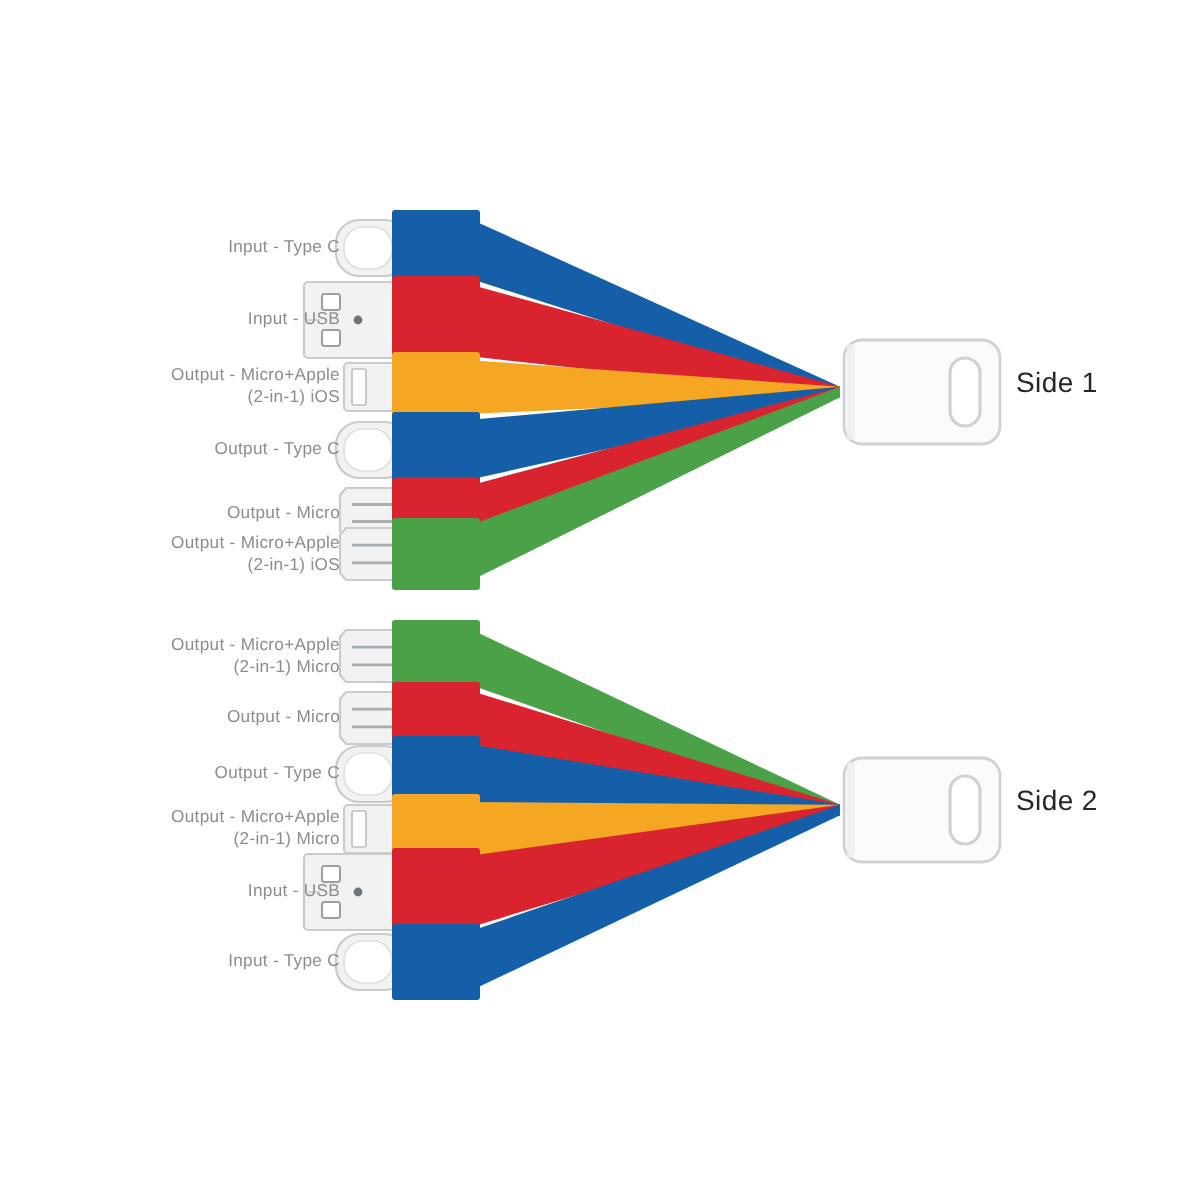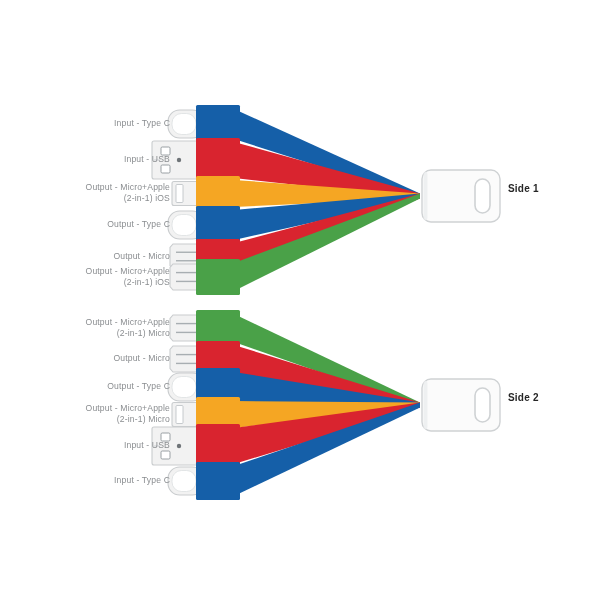--- a/index.html
+++ b/index.html
@@ -34,22 +34,22 @@
     font-size: 8.6px;
     line-height: 11px;
     letter-spacing: 0.15px;
     white-space: pre-line;
     right: 0;
     width: 150px;
   }
   .side-label {
     position: absolute;
     color: #262626;
-    font-size: 10px;
-    font-weight: bold;
+    font-size: 14px;
+    font-weight: normal;
     letter-spacing: 0.2px;
     white-space: nowrap;
   }
   .label-col {
     position: absolute;
     left: 18px;
     top: 0;
     width: 152px;
     height: 600px;
   }

